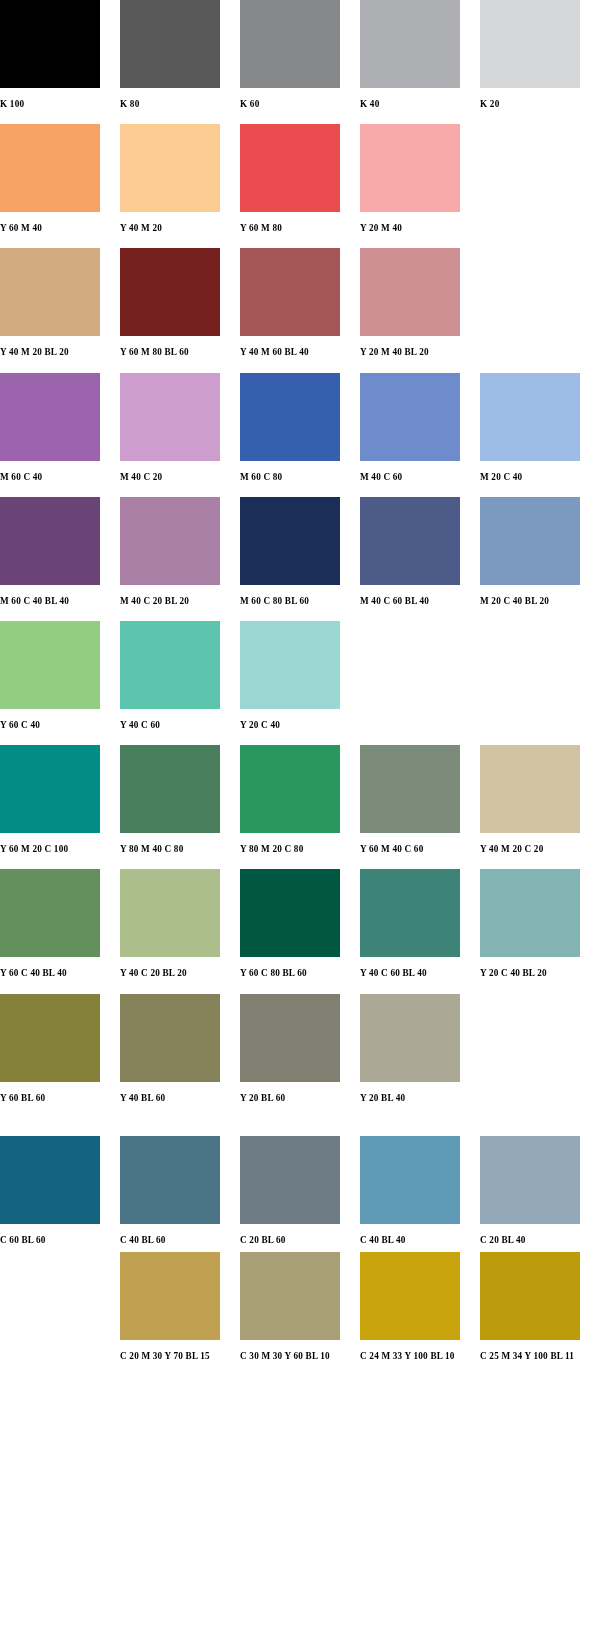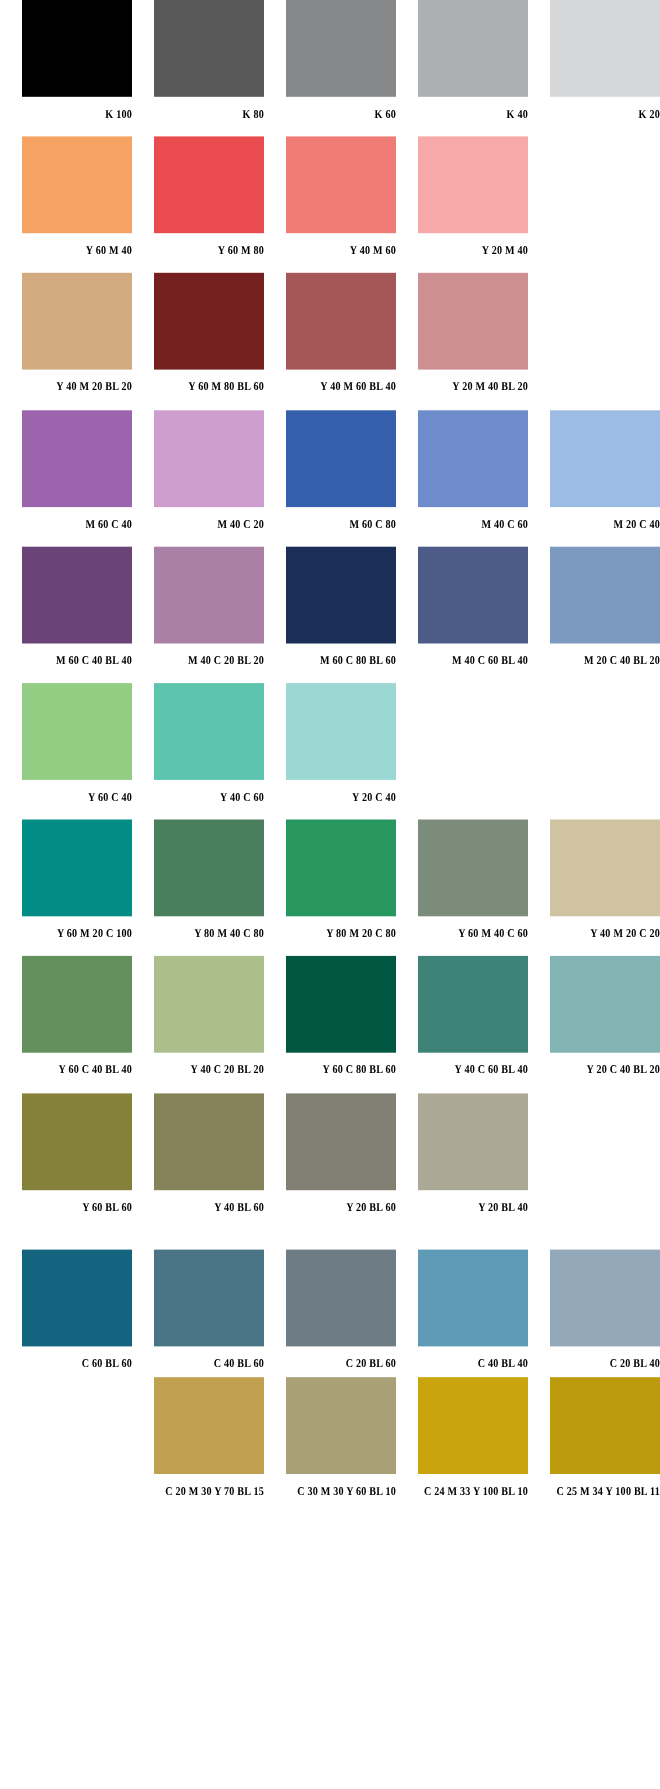--- a/index.html
+++ b/index.html
@@ -22,21 +22,21 @@
   }
   .palette-row {
     display: flex;
     flex-direction: row;
     width: 600px;
   }
   .swatch-cell {
     width: 120px;
     display: flex;
     flex-direction: column;
-    align-items: flex-end;
+    align-items: flex-start;
     box-sizing: border-box;
   }
   .swatch-chip {
     width: 100px;
     height: 88px;
     display: block;
   }
   .swatch-chip.empty {
     background: transparent !important;
   }
@@ -91,26 +91,26 @@
         <div class="swatch-label">K 20</div>
       </div>
     </div>
     <div class="row-spacer"></div>
     <div class="palette-row">
       <div class="swatch-cell">
         <div class="swatch-chip" style="background: rgb(245, 162, 99);"></div>
         <div class="swatch-label">Y 60 M 40</div>
       </div>
       <div class="swatch-cell">
+        <div class="swatch-chip" style="background: rgb(253, 204, 148);"></div>
+        <div class="swatch-label">Y 40 M 20</div>
+      </div>
+      <div class="swatch-cell">
         <div class="swatch-chip" style="background: rgb(234, 75, 78);"></div>
         <div class="swatch-label">Y 60 M 80</div>
-      </div>
-      <div class="swatch-cell">
-        <div class="swatch-chip" style="background: rgb(240, 124, 119);"></div>
-        <div class="swatch-label">Y 40 M 60</div>
       </div>
       <div class="swatch-cell">
         <div class="swatch-chip" style="background: rgb(247, 168, 168);"></div>
         <div class="swatch-label">Y 20 M 40</div>
       </div>
     </div>
     <div class="row-spacer"></div>
     <div class="palette-row">
       <div class="swatch-cell">
         <div class="swatch-chip" style="background: rgb(210, 172, 128);"></div>

